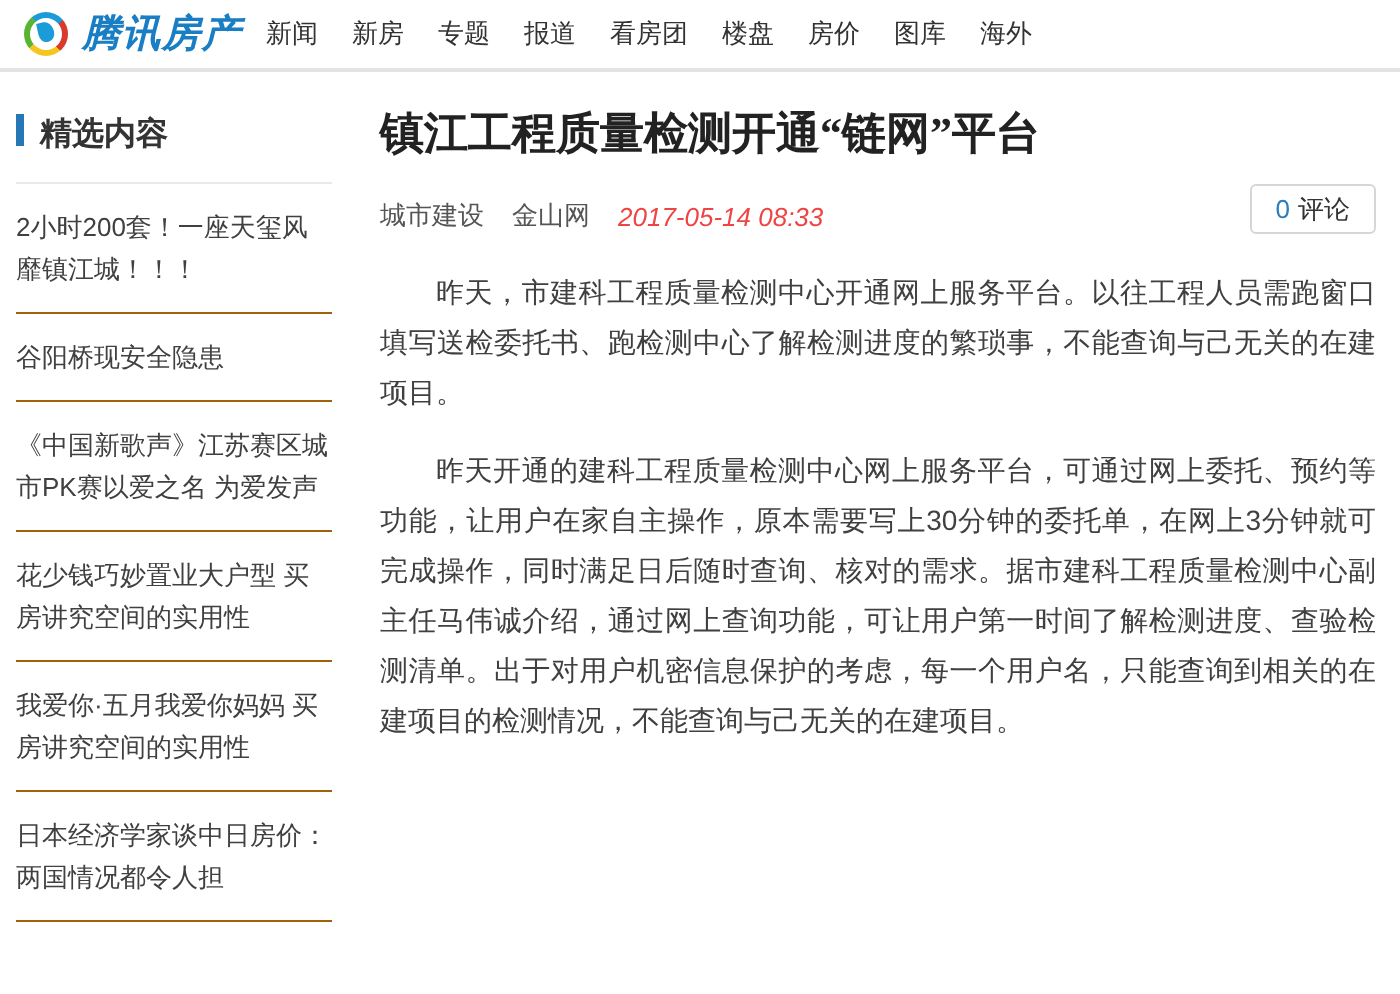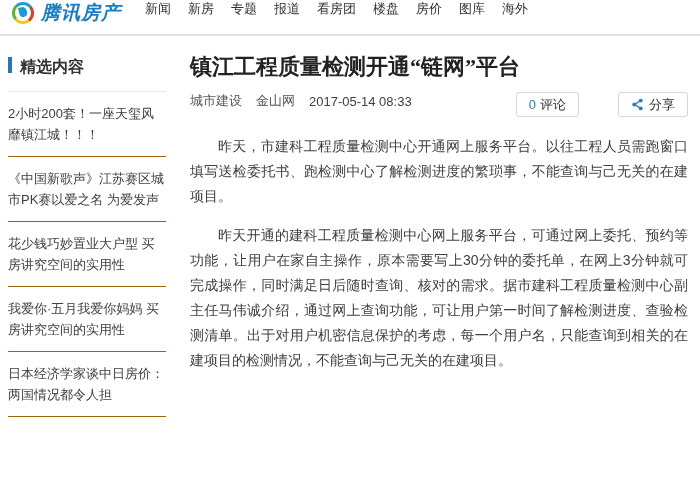--- a/index.html
+++ b/index.html
@@ -7,21 +7,21 @@
     width: 700px; height: 497px;
     background: #ffffff;
     font-family: "Liberation Sans", "DejaVu Sans", sans-serif;
     overflow: hidden;
     color: #404040;
   }
   
   .site-header {
     height: 36px;
     display: flex;
-    align-items: flex-start;
+    align-items: center;
     padding: 0 10px 0 12px;
     border-bottom: 2px solid #e3e3e3;
     background: #ffffff;
   }
   .logo { display: flex; align-items: center; cursor: pointer; }
   .logo-icon {
     width: 22px; height: 22px;
     border-radius: 50%;
     background: conic-gradient(from -40deg, #1b9bd7 0 25%, #d93a2b 25% 50%, #f5c520 50% 75%, #59b531 75% 100%);
     position: relative;
@@ -42,21 +42,21 @@
     border-radius: 0 60% 50% 50%;
     transform: rotate(-12deg);
   }
   .logo-text {
     font-size: 19px;
     font-weight: bold;
     font-style: italic;
     color: #1a7ec4;
     letter-spacing: 1px;
   }
-  .main-nav { display: flex; margin-left: 24px; }
+  .main-nav { display: flex; margin-left: 12px; }
   .main-nav a {
     font-size: 13px;
     color: #333333;
     text-decoration: none;
     margin-right: 17px;
     cursor: pointer;
   }
   
   .page-body { display: flex; padding: 0 10px 0 8px; }
   
@@ -90,32 +90,31 @@
   .article { flex: 1; padding: 17px 2px 0 24px; }
   .article-title {
     font-size: 22px;
     font-weight: bold;
     color: #222222;
     line-height: 28px;
     font-family: Liberation Serif, serif;
   }
   .article-meta-row {
     display: flex;
-    align-items: flex-start;
+    align-items: flex-end;
     margin-top: 11px;
-    gap: 28px;
   }
   .meta-left { display: flex; align-items: center; flex: 1; }
   .meta-category, .meta-source {
     font-size: 13px;
     color: #555555;
     margin-right: 14px;
     cursor: pointer;
   }
-  .meta-date { font-size: 13px; color: #404040; }
+  .meta-date { font-size: 13px; color: #ef4444; font-style: italic; }
   .action-btn {
     display: inline-flex;
     align-items: center;
     height: 25px;
     padding: 0 12px;
     border: 1px solid #d6d6d6;
     border-radius: 3px;
     background: #ffffff;
     font-size: 13px;
     color: #333333;
@@ -158,50 +157,41 @@
 
 <div class="page-body">
 
   <aside class="sidebar">
     <div class="sidebar-heading">
       <span class="heading-bar"></span>
       <span class="txt">精选内容</span>
     </div>
     <ul class="sidebar-list">
       <li>2小时200套！一座天玺风靡镇江城！！！</li>
+      <li>谷阳桥现安全隐患</li>
       <li>《中国新歌声》江苏赛区城市PK赛以爱之名 为爱发声</li>
       <li>花少钱巧妙置业大户型 买房讲究空间的实用性</li>
       <li>我爱你·五月我爱你妈妈 买房讲究空间的实用性</li>
       <li>日本经济学家谈中日房价：两国情况都令人担</li>
     </ul>
   </aside>
 
   <main class="article">
     <h1 class="article-title">镇江工程质量检测开通“链网”平台</h1>
 
     <div class="article-meta-row">
       <div class="meta-left">
         <span class="meta-category">城市建设</span>
         <span class="meta-source">金山网</span>
         <span class="meta-date">2017-05-14 08:33</span>
       </div>
       <button class="action-btn">
         <span class="count">0</span>
         <span>评论</span>
       </button>
-      <button class="action-btn">
-        <svg class="share-svg" width="13" height="13" viewBox="0 0 16 16">
-          <line x1="11.5" y1="3.5" x2="4.5" y2="8" stroke="#2b7dbc" stroke-width="1.6"></line>
-          <line x1="4.5" y1="8" x2="11.5" y2="12.5" stroke="#2b7dbc" stroke-width="1.6"></line>
-          <circle cx="12" cy="3.2" r="2.4" fill="#2b7dbc"></circle>
-          <circle cx="4" cy="8" r="2.4" fill="#2b7dbc"></circle>
-          <circle cx="12" cy="12.8" r="2.4" fill="#2b7dbc"></circle>
-        </svg>
-        <span>分享</span>
-      </button>
     </div>
 
     <div class="article-content">
       <p>昨天，市建科工程质量检测中心开通网上服务平台。以往工程人员需跑窗口填写送检委托书、跑检测中心了解检测进度的繁琐事，不能查询与己无关的在建项目。</p>
       <p>昨天开通的建科工程质量检测中心网上服务平台，可通过网上委托、预约等功能，让用户在家自主操作，原本需要写上30分钟的委托单，在网上3分钟就可完成操作，同时满足日后随时查询、核对的需求。据市建科工程质量检测中心副主任马伟诚介绍，通过网上查询功能，可让用户第一时间了解检测进度、查验检测清单。出于对用户机密信息保护的考虑，每一个用户名，只能查询到相关的在建项目的检测情况，不能查询与己无关的在建项目。</p>
 
     </div>
   </main>
 
 </div>

